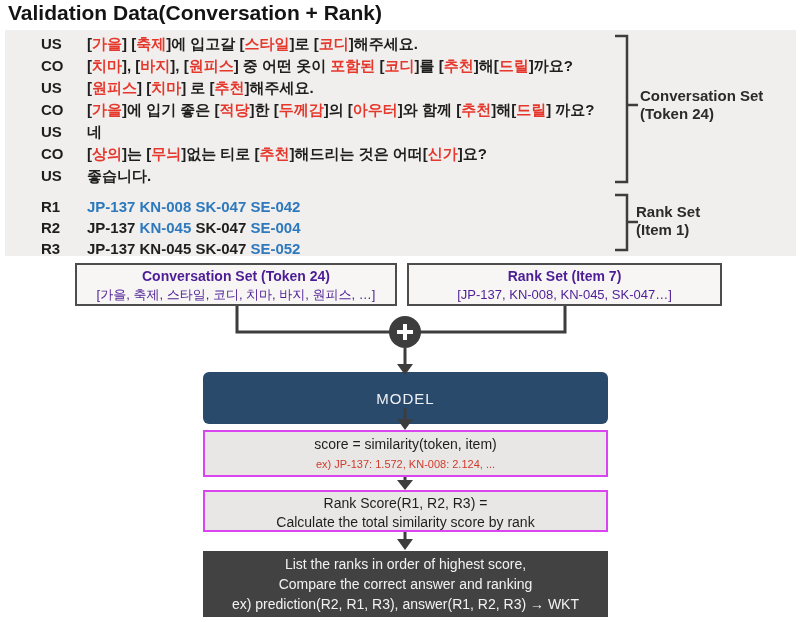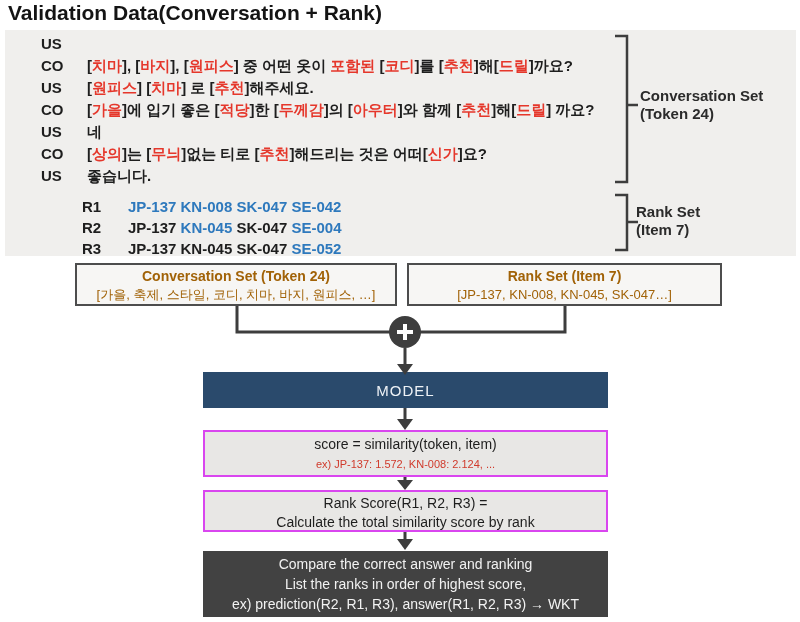--- a/index.html
+++ b/index.html
@@ -11,44 +11,44 @@
     position:absolute;left:8px;top:1px;font-size:21px;font-weight:bold;color:#141414;
     letter-spacing:0px;
   }
   .panel{
     position:absolute;left:5px;top:30px;width:791px;height:226px;background:#f0efed;
   }
   .rows{position:absolute;left:30px;font-weight:bold;}
   .rows.conv{top:3px;}
   .rows.rank{top:166px;}
   .conv-row{display:flex;height:22px;line-height:22px;font-size:15px;color:#1e1e1e;}
-  .rank-row{display:flex;height:21px;line-height:21px;font-size:15px;color:#1e1e1e;margin-left:41px;}
+  .rank-row{display:flex;height:21px;line-height:21px;font-size:15px;color:#1e1e1e;}
   .spk{width:46px;flex:0 0 46px;padding-left:6px;color:#1e1e1e;}
   .txt{white-space:nowrap;}
   .seg-k{color:#1e1e1e;}
   .seg-r{color:#e5372b;}
   .seg-b{color:#2e79bd;}
   .bracket-label{
     position:absolute;text-align:left;font-weight:bold;color:#2b2b2b;
     font-size:15px;line-height:18px;
   }
   .bl-conv{left:640px;top:87px;width:156px;}
   .bl-rank{left:636px;top:203px;width:134px;}
   .setbox{
     position:absolute;top:263px;height:43px;background:#f7f6f4;border:2px solid #4d4d4d;
-    box-sizing:border-box;text-align:center;color:#a16207;
+    box-sizing:border-box;text-align:center;color:#4c1d95;
   }
   .setbox .bx-title{font-size:14px;font-weight:bold;line-height:20px;margin-top:1px;}
   .setbox .bx-content{font-size:13px;line-height:17px;}
   .box-conv{left:75px;width:322px;}
   .box-rank{left:407px;width:315px;}
   .modelbox{
-    position:absolute;left:203px;top:372px;width:405px;height:36px;background:#2a4a6c;
+    position:absolute;left:203px;top:372px;width:405px;height:52px;background:#2a4a6c;
     color:#eef2f6;display:flex;align-items:center;justify-content:center;
-    font-size:15px;letter-spacing:1px;
+    font-size:15px;letter-spacing:1px;border-radius:6px;
   }
   .graybox{
     position:absolute;left:203px;width:405px;background:#e8e7e5;border:2px solid #d946ef;
     box-sizing:border-box;text-align:center;color:#1e1e1e;
   }
   .scorebox{top:430px;height:47px;}
   .scorebox .l1{font-size:14px;line-height:21px;margin-top:2px;}
   .scorebox .l2{font-size:11px;line-height:19px;color:#d03a2b;}
   .rankscorebox{top:490px;height:42px;}
   .rankscorebox .l1{font-size:14px;line-height:20px;margin-top:1px;}
@@ -64,20 +64,21 @@
 <body>
 
 <div class="stage">
 
   <div class="page-title">Validation Data(Conversation + Rank)</div>
 
   <div class="panel">
     <div class="rows conv">
         <div class="conv-row">
           <span class="spk">US</span>
+          <span class="txt"><span class="seg-k">[</span><span class="seg-r">가을</span><span class="seg-k">] [</span><span class="seg-r">축제</span><span class="seg-k">]에 입고갈 [</span><span class="seg-r">스타일</span><span class="seg-k">]로 [</span><span class="seg-r">코디</span><span class="seg-k">]해주세요.</span></span>
         </div>
         <div class="conv-row">
           <span class="spk">CO</span>
           <span class="txt"><span class="seg-k">[</span><span class="seg-r">치마</span><span class="seg-k">], [</span><span class="seg-r">바지</span><span class="seg-k">], [</span><span class="seg-r">원피스</span><span class="seg-k">] 중 어떤 옷이 </span><span class="seg-r">포함된</span><span class="seg-k"> [</span><span class="seg-r">코디</span><span class="seg-k">]를 [</span><span class="seg-r">추천</span><span class="seg-k">]해[</span><span class="seg-r">드릴</span><span class="seg-k">]까요?</span></span>
         </div>
         <div class="conv-row">
           <span class="spk">US</span>
           <span class="txt"><span class="seg-k">[</span><span class="seg-r">원피스</span><span class="seg-k">] [</span><span class="seg-r">치마</span><span class="seg-k">] 로 [</span><span class="seg-r">추천</span><span class="seg-k">]해주세요.</span></span>
         </div>
         <div class="conv-row">
@@ -112,21 +113,21 @@
         </div>
       </div>
   </div>
 
   <div class="bracket-label bl-conv">
     <div>Conversation Set</div>
     <div>(Token 24)</div>
   </div>
   <div class="bracket-label bl-rank">
     <div>Rank Set</div>
-    <div>(Item 7)</div>
+    <div>(Item 1)</div>
   </div>
 
   <div class="setbox box-conv">
     <div class="bx-title">Conversation Set (Token 24)</div>
     <div class="bx-content">[가을, 축제, 스타일, 코디, 치마, 바지, 원피스, …]</div>
   </div>
   <div class="setbox box-rank">
     <div class="bx-title">Rank Set (Item 7)</div>
     <div class="bx-content">[JP-137, KN-008, KN-045, SK-047…]</div>
   </div>
@@ -139,22 +140,22 @@
     <div class="l1">score = similarity(token, item)</div>
     <div class="l2">ex) JP-137: 1.572, KN-008: 2.124, ...</div>
   </div>
 
   <div class="graybox rankscorebox">
     <div class="l1">Rank Score(R1, R2, R3) =</div>
     <div class="l2">Calculate the total similarity score by rank</div>
   </div>
 
   <div class="finalbox">
+    <div>List the ranks in order of highest score,</div>
     <div>Compare the correct answer and ranking</div>
-    <div>List the ranks in order of highest score,</div>
     <div>ex) prediction(R2, R1, R3), answer(R1, R2, R3) → WKT</div>
   </div>
 
   <svg class="overlay" width="800" height="622" viewBox="0 0 800 622">
 
     <g stroke="#3d3d3d" stroke-width="2.5" fill="none">
       <path d="M615 36 L627 36 L627 182 L615 182"></path>
       <path d="M627 105 L638 105"></path>
     </g>
     <g stroke="#3d3d3d" stroke-width="2.5" fill="none">

